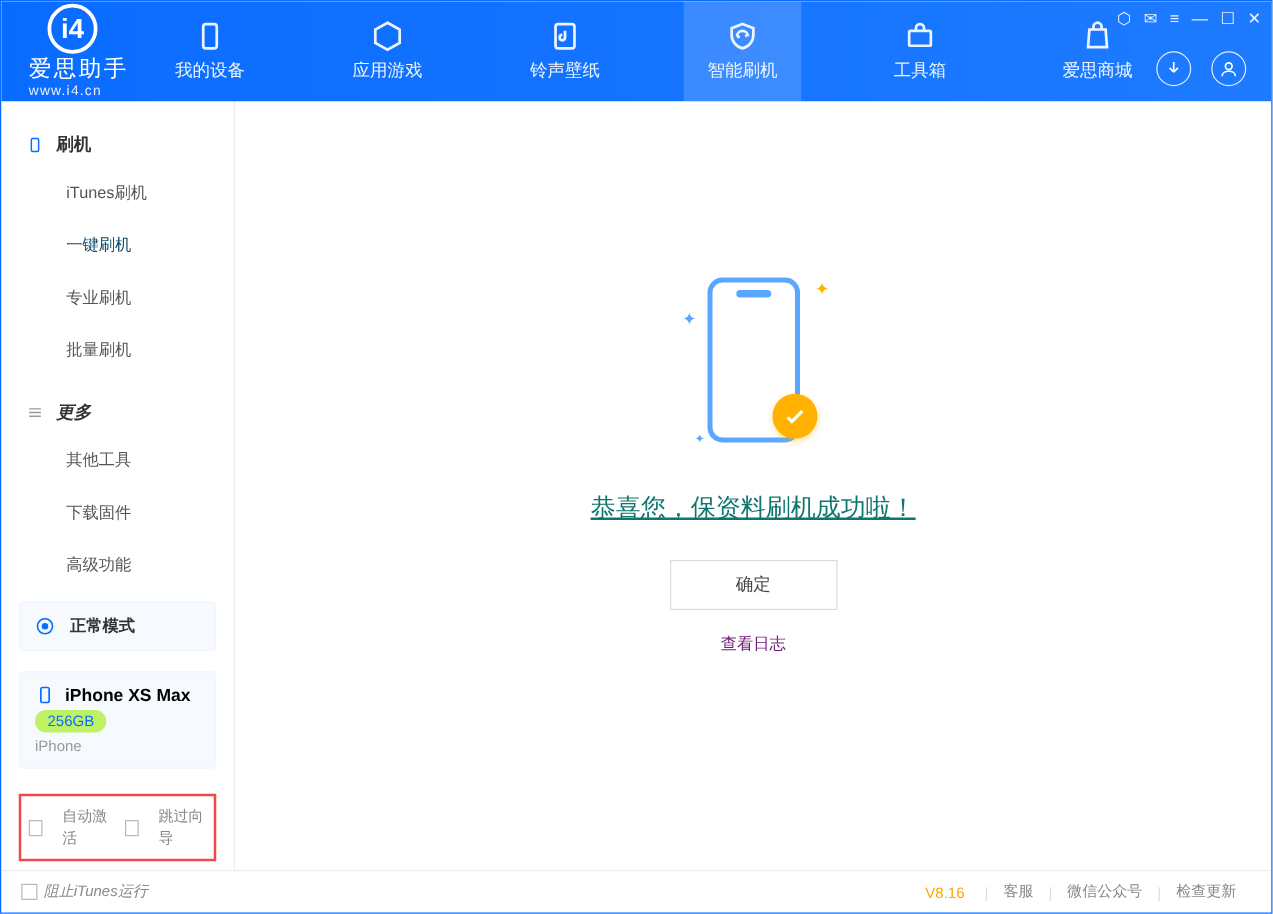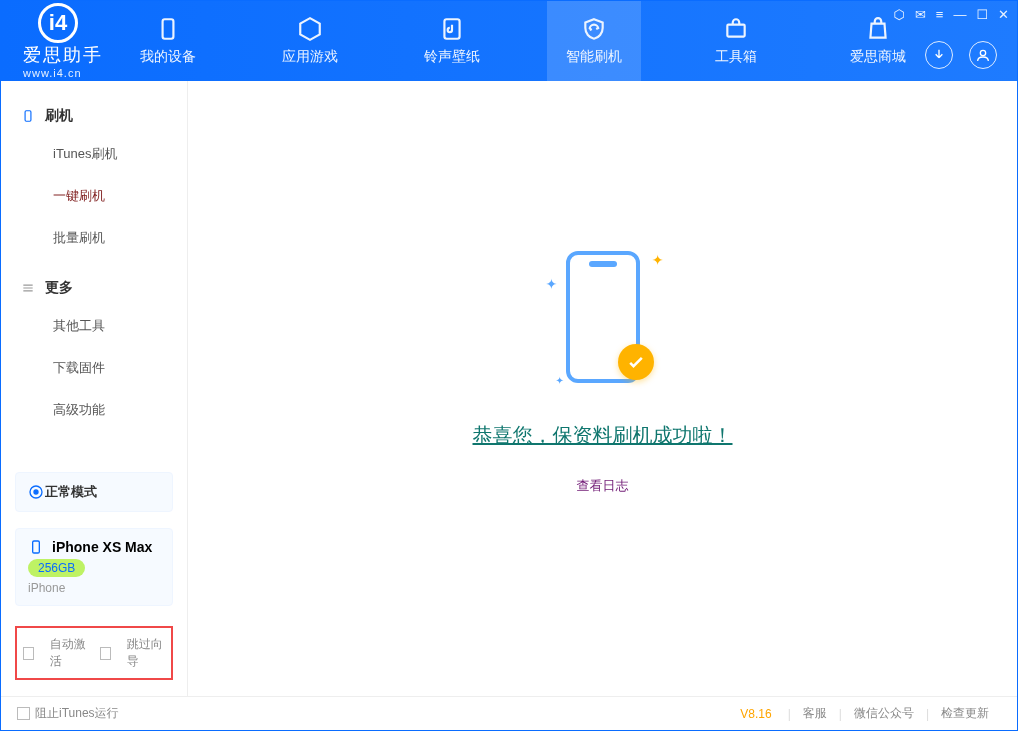--- a/index.html
+++ b/index.html
@@ -18,45 +18,45 @@
 .win-controls { position: absolute; top: 6px; right: 8px; display: flex; gap: 10px; font-size: 13px; }
 .win-controls span { cursor: pointer; opacity: .9; }
 .header-right-icons { position: absolute; right: 20px; bottom: 12px; display: flex; gap: 16px; }
 .header-right-icons .ricon { width: 28px; height: 28px; border: 1.5px solid rgba(255,255,255,.85); border-radius: 50%; display: flex; align-items: center; justify-content: center; cursor: pointer; }
 
 
 .body { display: flex; height: calc(100% - 80px - 34px); }
 .sidebar { width: 187px; border-right: 1px solid #eee; padding-top: 18px; display: flex; flex-direction: column; }
 .side-section-title { display: flex; align-items: center; gap: 10px; padding: 8px 20px; font-size: 14px; font-weight: bold; color: #333; }
 .side-item { padding: 12px 20px 12px 52px; font-size: 13px; color: #555; cursor: pointer; }
-.side-item.active { color: #7f1d1d; }
+.side-item.active { color: #0c4a6e; }
 .side-spacer { flex: 1; }
 .device-box { margin: 8px 14px; border: 1px solid #eef5ff; background: #f6faff; border-radius: 4px; padding: 10px 12px; }
-.device-mode { display: flex; align-items: center; gap: 1px; font-size: 13px; font-weight: bold; color: #333; }
+.device-mode { display: flex; align-items: center; gap: 12px; font-size: 13px; font-weight: bold; color: #333; }
 .device-info .dname { font-weight: bold; color: #000000; font-size: 14px; }
 .device-info .dcap { display: inline-block; margin-top: 4px; padding: 2px 10px; background: #bef264; color: #0a6cff; border-radius: 10px; font-size: 12px; }
 .device-info .dsub { color: #999; font-size: 12px; margin-top: 4px; }
 .checkbox-row { margin: 12px 14px 16px; border: 2px solid #f04848; padding: 8px 6px; display: flex; gap: 12px; font-size: 12px; color: #888; }
 .cb { display: flex; align-items: center; gap: 16px; cursor: pointer; }
 .cb-box { width: 13px; height: 13px; border: 1px solid #bbb; }
 
 .main { flex: 1; display: flex; flex-direction: column; align-items: center; justify-content: center; padding-bottom: 40px; }
 .phone-illust { width: 110px; height: 150px; position: relative; margin-bottom: 30px; }
 .phone-illust .phone { position: absolute; left: 50%; top: 50%; transform: translate(-50%,-50%); width: 74px; height: 132px; border: 4px solid #5aa7ff; border-radius: 12px; background: #fff; }
 .phone-illust .phone::before { content: ""; position: absolute; top: 6px; left: 50%; transform: translateX(-50%); width: 28px; height: 6px; background: #5aa7ff; border-radius: 4px; }
 .phone-illust .check { position: absolute; right: 4px; bottom: 12px; width: 36px; height: 36px; background: #ffb300; border-radius: 50%; display: flex; align-items: center; justify-content: center; box-shadow: 0 2px 6px rgba(255,179,0,.4); }
 .phone-illust .check svg { width: 20px; height: 20px; }
 .sparkle { position: absolute; color: #5aa7ff; font-size: 14px; }
 .success-msg { font-size: 20px; color: #0f766e; margin-bottom: 28px; text-decoration: underline; }
 .ok-btn { border: 1px solid #ddd; background: #fff; padding: 10px 52px; font-size: 14px; color: #444; cursor: pointer; margin-bottom: 18px; }
 .log-link { font-size: 13px; color: #701a75; cursor: pointer; }
 
 
 .footer { height: 34px; border-top: 1px solid #eee; display: flex; align-items: center; padding: 0 16px; font-size: 12px; color: #888; }
-.footer .f-cb { display: flex; align-items: center; gap: 5px; cursor: pointer; }
+.footer .f-cb { display: flex; align-items: center; gap: 5px; cursor: pointer; font-style: italic; }
 .footer .spacer { flex: 1; }
 .footer .ver { color: #ffa500; margin-right: 16px; }
 .footer .f-link { color: #888; padding: 0 12px; cursor: pointer; }
 .footer .sep { color: #ddd; }
 </style>
 </head>
 <body>
 
 <div class="header">
   <div class="logo-block">
@@ -135,23 +135,24 @@
 
   <div class="sidebar">
     <div class="side-section-title">
       <svg width="14" height="14" viewBox="0 0 24 24" fill="none" stroke="#0a6cff" stroke-width="2">
           <rect x="7" y="3" width="10" height="18" rx="2"></rect>
         </svg>
       <span>刷机</span>
     </div>
     <div class="side-item">iTunes刷机</div>
     <div class="side-item active">一键刷机</div>
+    <div class="side-item">专业刷机</div>
     <div class="side-item">批量刷机</div>
 
-    <div class="side-section-title" style="margin-top:12px;">
+    <div class="side-section-title" style="margin-top:12px;font-style:italic;">
       <svg width="14" height="14" viewBox="0 0 24 24" fill="none" stroke="#999" stroke-width="2">
           <path d="M4 7h16M4 12h16M4 17h16"></path>
         </svg>
       <span>更多</span>
     </div>
     <div class="side-item">其他工具</div>
     <div class="side-item">下载固件</div>
     <div class="side-item">高级功能</div>
 
     <div class="side-spacer"></div>
@@ -196,20 +197,21 @@
       <span class="sparkle" style="right:-6px;top:10px;color:#ffb300;">✦</span>
       <span class="sparkle" style="left:8px;bottom:6px;font-size:10px;">✦</span>
       <div class="phone"></div>
       <div class="check">
         <svg viewBox="0 0 24 24" fill="none" stroke="#fff" stroke-width="3">
             <path d="M5 13l4 4 10-10"></path>
           </svg>
       </div>
     </div>
     <div class="success-msg">恭喜您，保资料刷机成功啦！</div>
+    <button class="ok-btn">确定</button>
     <a class="log-link">查看日志</a>
   </div>
 </div>
 
 <div class="footer">
   <label class="f-cb">
     <span class="cb-box" style="width:13px;height:13px;border:1px solid #bbb;display:inline-block;"></span>
     <span>阻止iTunes运行</span>
   </label>
   <div class="spacer"></div>

